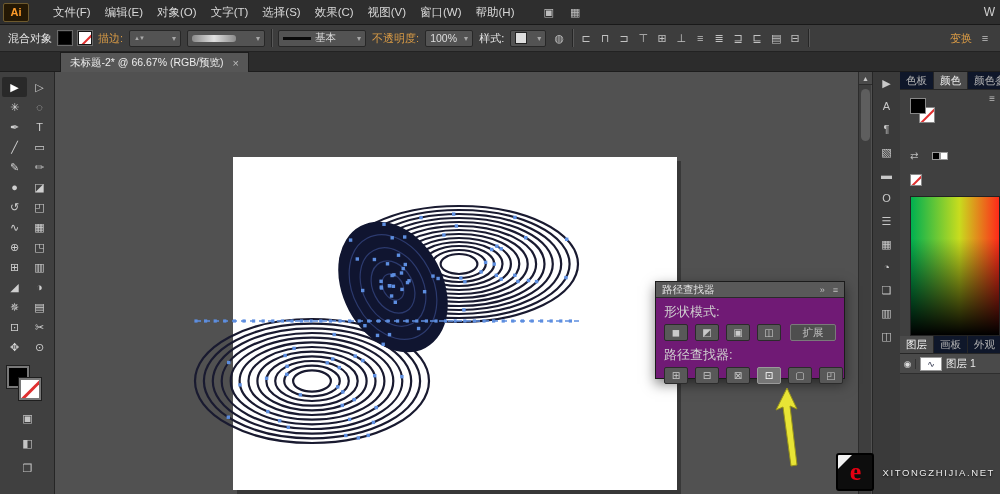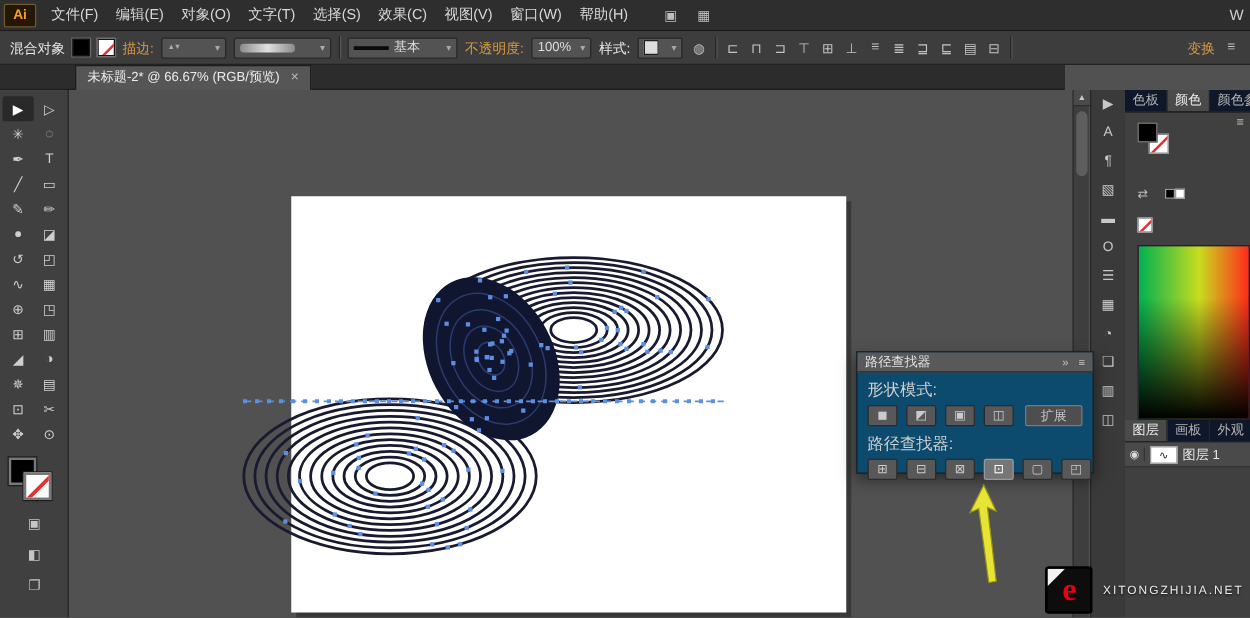--- a/index.html
+++ b/index.html
@@ -2,21 +2,21 @@
 <html><head>
 <meta charset="utf-8">
 <style>
   *{box-sizing:border-box;margin:0;padding:0}
   html,body{width:1000px;height:494px}
   body{position:relative;overflow:hidden;background:#515151;font-family:"Liberation Sans","DejaVu Sans",sans-serif;font-size:11px;color:#ddd}
   .abs{position:absolute}
   
   .menubar{left:0;top:0;width:1000px;height:25px;background:#2e2e2e;border-bottom:1px solid #191919;display:flex;align-items:center;z-index:20}
   .ai-logo{width:26px;height:19px;margin-left:3px;background:#241804;color:#ff9c2a;font-weight:bold;font-size:11px;display:flex;align-items:center;justify-content:center;border:1px solid #6e5a2e;border-radius:2px}
-  .menus{display:flex;margin-left:5px}
+  .menus{display:flex;margin-left:17px}
   .menu-item{padding:0 7px;line-height:24px;color:#d8d8d8;font-size:11.5px;cursor:default}
   .mb-icons{display:flex;gap:16px;margin-left:22px}
   .mb-icon{color:#bdbdbd;font-size:11px}
   .win-frag{margin-left:auto;margin-right:5px;color:#cfcfcf;font-size:12px}
   
   .controlbar{left:0;top:25px;width:1000px;height:27px;background:#3d3d3d;border-bottom:1px solid #222;display:flex;align-items:center;gap:6px;padding:0 8px;z-index:20;white-space:nowrap}
   .cb-label{color:#e6e6e6}
   .cb-link{color:#d89a45;}
   .swatch{width:14px;height:14px;border:1px solid #151515;box-shadow:0 0 0 1px #6a6a6a}
   .swatch.black{background:#000}
@@ -26,21 +26,21 @@
   .combo .car{color:#a8a8a8;font-size:8px;margin-left:auto}
   .spin{font-size:6px;color:#aaa;line-height:6px;letter-spacing:-1px}
   .vsep{width:1px;height:18px;background:#262626;box-shadow:1px 0 0 #575757}
   .ai-icons{display:flex;gap:5px}
   .ai-icon{color:#c2c2c2;font-size:11px;width:14px;text-align:center}
   .line-sw{width:28px;height:3px;background:#0a0a0a}
   .profile-bar{width:44px;height:7px;background:linear-gradient(to right,#8a8a8a,#e0e0e0,#8a8a8a);border-radius:3px}
   .style-sw{width:12px;height:12px;background:#ddd;border:1px solid #222}
   .spacer{flex:1}
   
-  .tabbar{left:0;top:52px;width:852px;height:20px;background:#2c2c2c;border-bottom:1px solid #1d1d1d;display:flex;align-items:center;z-index:14}
+  .tabbar{left:0;top:52px;width:1000px;height:20px;background:#2c2c2c;border-bottom:1px solid #1d1d1d;display:flex;align-items:flex-start;z-index:14}
   .doc-tab{margin-left:60px;height:20px;background:#565656;border:1px solid #1d1d1d;border-bottom:none;display:flex;align-items:center;gap:9px;padding:0 9px;color:#ececec;font-size:10.5px}
   .doc-tab .close{color:#bdbdbd;font-size:11px}
   
   .toolbar{left:0;top:72px;width:55px;height:422px;background:#404040;border-right:1px solid #262626;z-index:15}
   .tool-grid{display:grid;grid-template-columns:25px 25px;justify-content:center;padding-top:5px}
   .tool{height:20px;display:flex;align-items:center;justify-content:center;color:#cfcfcf;font-size:11px}
   .tool.active{background:#292929;color:#fff;border-radius:2px}
   .fill-sw{position:absolute;left:7px;top:294px;width:22px;height:22px;background:#000;border:2px solid #787878;box-shadow:0 0 0 1px #1e1e1e}
   .stroke-sw{position:absolute;left:19px;top:306px;width:22px;height:22px;background:#fff;border:2px solid #787878;box-shadow:0 0 0 1px #1e1e1e;overflow:hidden}
   .stroke-sw::after{content:"";position:absolute;left:-5px;top:8px;width:32px;height:3px;background:#e03030;transform:rotate(-45deg)}
@@ -72,21 +72,21 @@
   .cp-none{position:absolute;left:10px;top:84px;width:12px;height:12px;background:#fff;border:1px solid #888;overflow:hidden}
   .cp-none::after{content:"";position:absolute;left:-2px;top:4px;width:18px;height:2px;background:#e03030;transform:rotate(-45deg)}
   .spectrum{position:absolute;left:10px;top:124px;width:90px;height:140px;border:1px solid #222}
   .btabs{top:264px}
   .layers-list{position:absolute;left:0;top:282px;width:100px}
   .layer-row{height:20px;display:flex;align-items:center;background:#4a4a4a;border-bottom:1px solid #2e2e2e}
   .l-eye{width:16px;text-align:center;font-size:9px;color:#ddd;border-right:1px solid #333}
   .l-thumb{width:22px;height:14px;background:#fff;border:1px solid #999;margin:0 4px;font-size:9px;color:#1a1f3a;text-align:center;line-height:12px;overflow:hidden}
   .l-name{font-size:10.5px;color:#e8e8e8}
   
-  .pathfinder{left:685px;top:281px;width:190px;height:98px;background:#0c4a6e;border:1px solid #1b1b1b;box-shadow:0 5px 12px rgba(0,0,0,.5);z-index:30}
+  .pathfinder{left:655px;top:281px;width:190px;height:98px;background:#701a75;border:1px solid #1b1b1b;box-shadow:0 5px 12px rgba(0,0,0,.5);z-index:30}
   .pf-title{height:16px;background:#595959;display:flex;align-items:center;padding:0 6px;border-bottom:1px solid #2a2a2a;gap:8px}
   .pf-title .t{font-size:10.5px;color:#e2e2e2}
   .pf-ic{margin-left:auto;color:#c0c0c0;font-size:9px}
   .pf-ic2{color:#c0c0c0;font-size:9px}
   .pf-label{font-size:13px;color:#cfcfcf;margin:5px 2px 3px 8px}
   .pf-row{display:flex;align-items:center;margin-left:8px;margin-right:8px}
   .pf-btns{display:flex;gap:7px}
   .pf-btn{width:24px;height:17px;background:#585858;border:1px solid #2b2b2b;border-radius:2px;color:#cacaca;font-size:10px;display:flex;align-items:center;justify-content:center}
   .pf-btn.hl{background:#767676;border-color:#9a9a9a;color:#fff}
   .pf-expand{margin-left:auto;width:46px;height:17px;border:1px solid #7a7a7a;border-radius:2px;color:#c2c2c2;font-size:10.5px;display:flex;align-items:center;justify-content:center;background:#4e4e4e}

